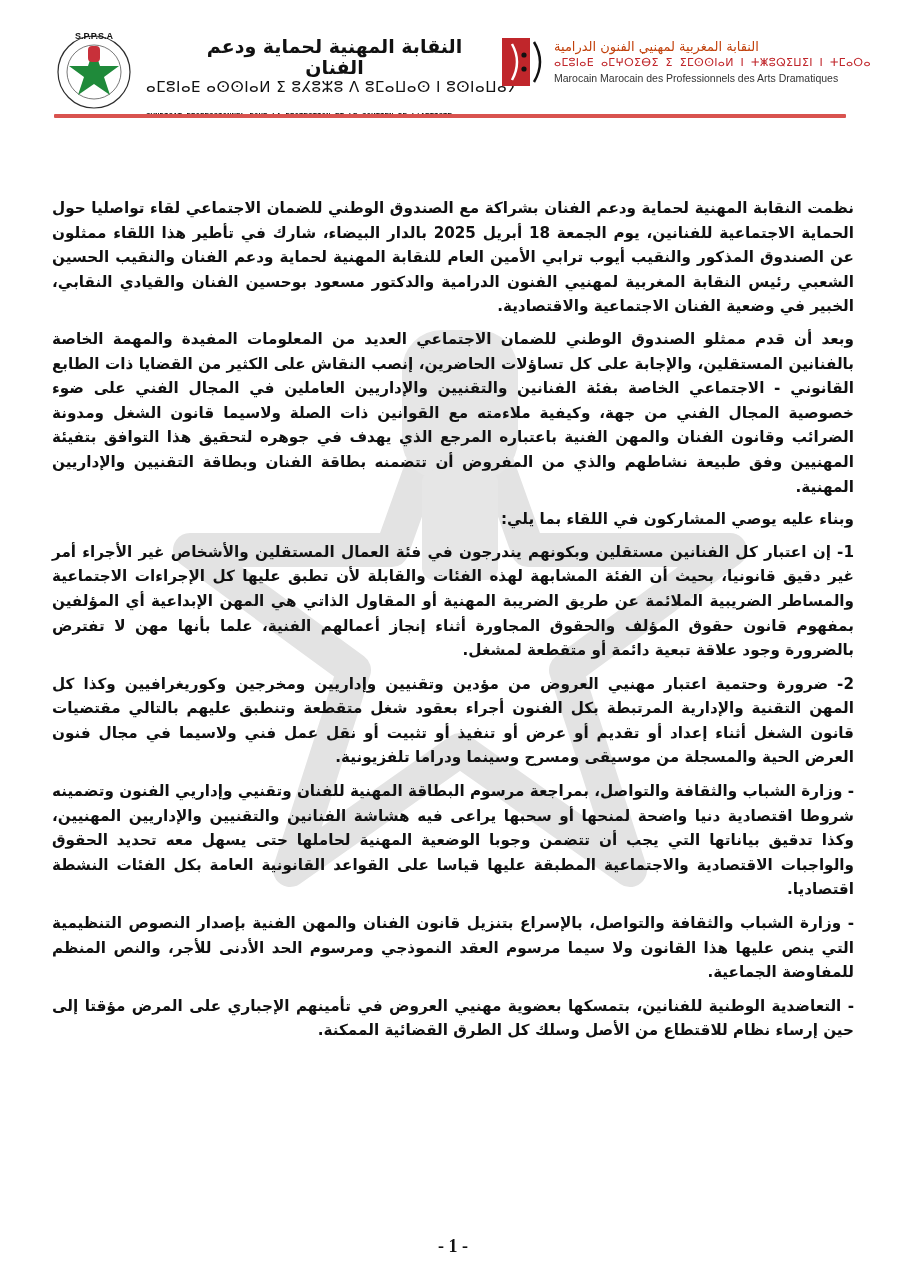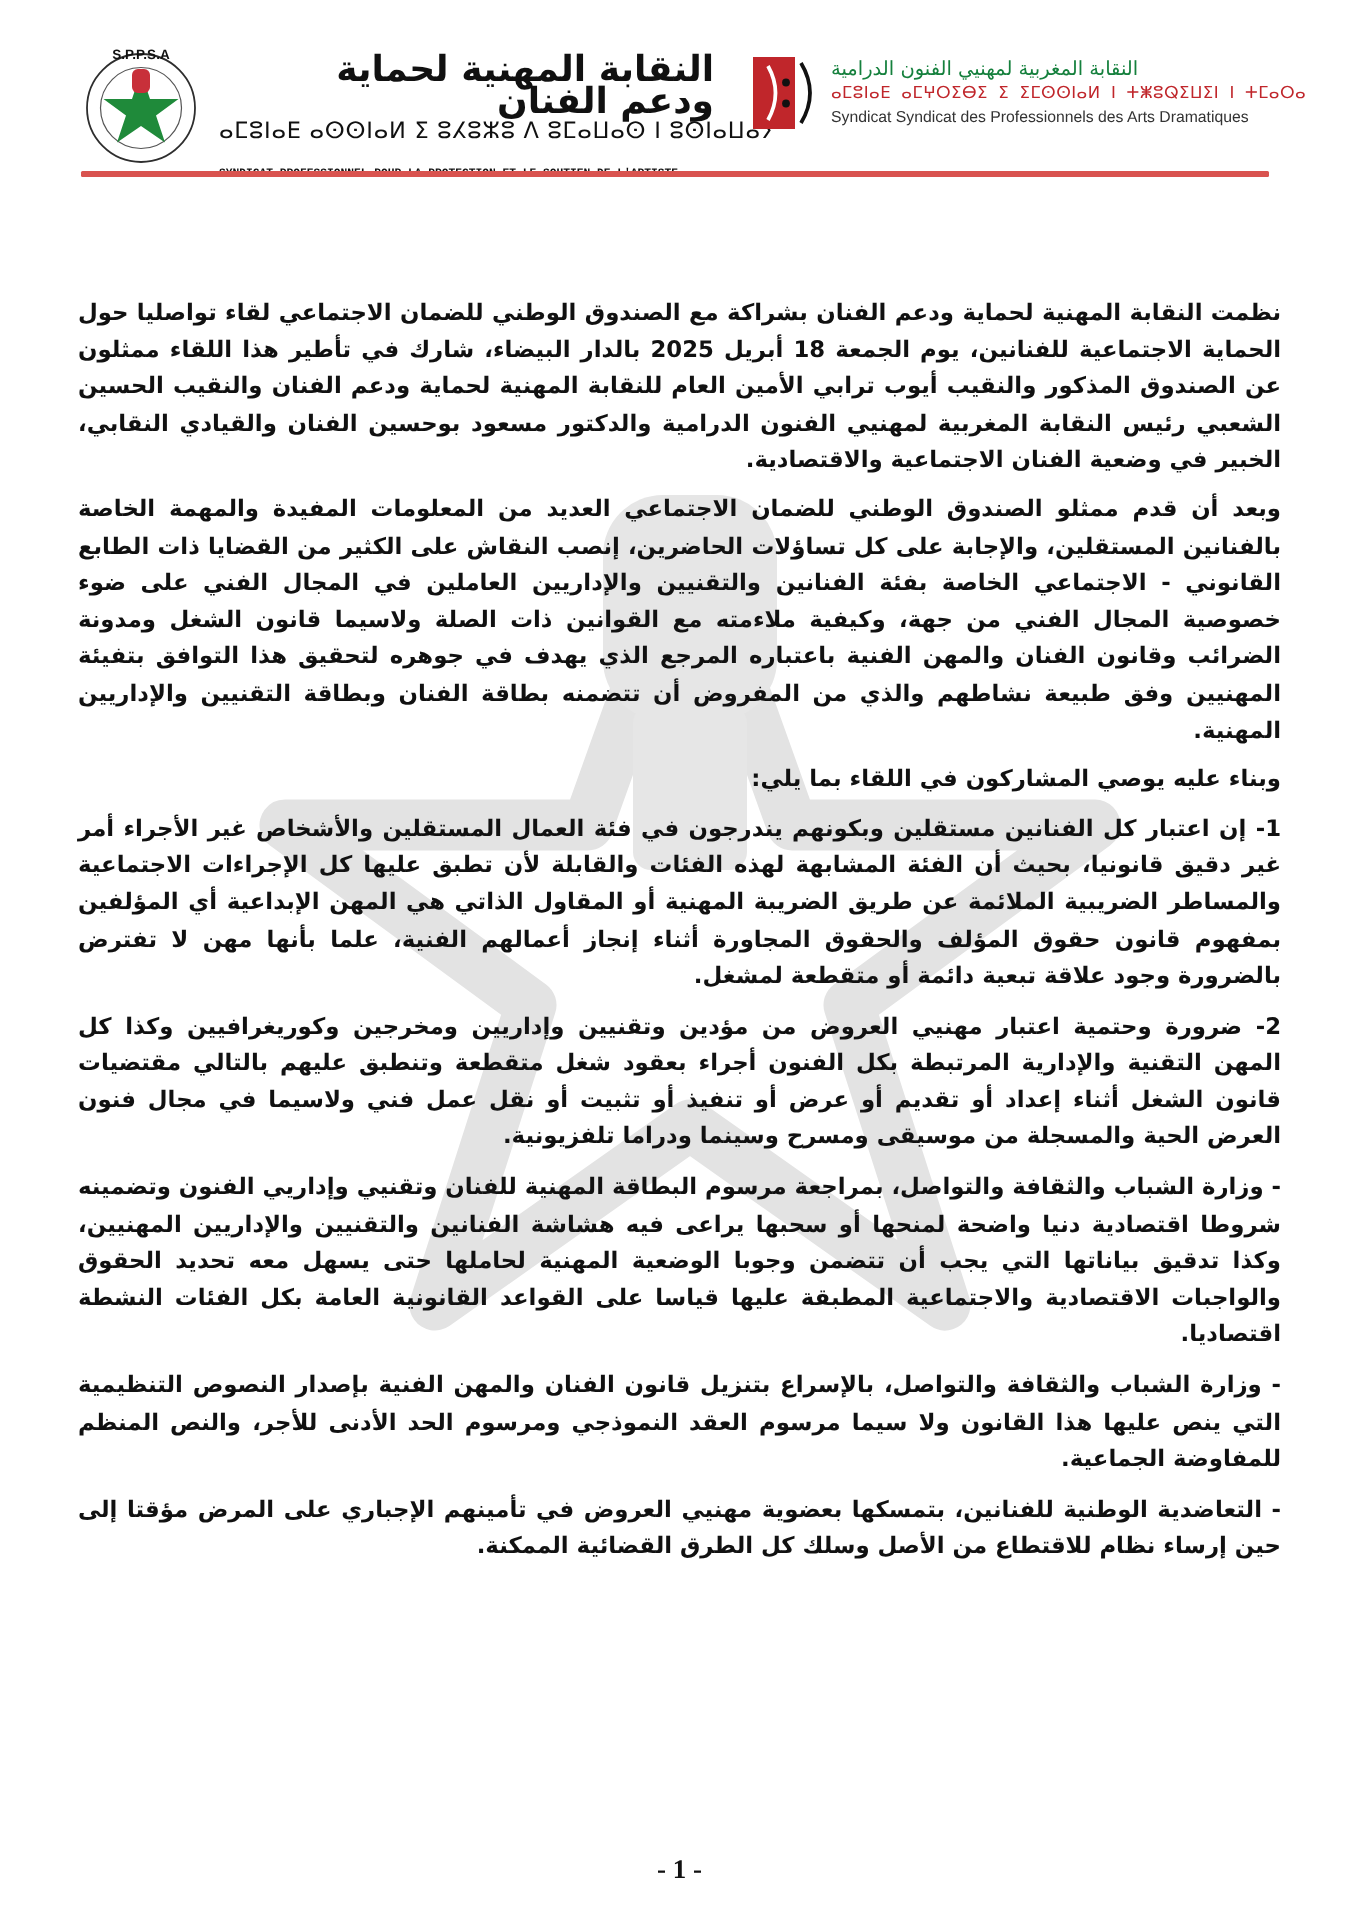--- a/index.html
+++ b/index.html
@@ -6,27 +6,27 @@
   body { width: 906px; height: 1280px; position: relative; overflow: hidden; font-family: "DejaVu Sans", sans-serif; color: #1a1a1a; }
   .page { position: absolute; left: 0; top: 0; width: 906px; height: 960px; background: #fff; }
 
   
   .watermark { position: absolute; left: 140px; top: 300px; width: 640px; height: 640px; z-index: 0; }
 
   
   .header { position: absolute; left: 0; top: 0; width: 906px; height: 120px; z-index: 2; }
   .logo-left { position: absolute; left: 54px; top: 30px; width: 80px; height: 80px; }
   .left-org { position: absolute; left: 146px; top: 36px; width: 330px; text-align: left; }
-  .left-org .ar { direction: rtl; text-align: right; font-family: "DejaVu Sans", sans-serif; font-size: 24px; line-height: 21px; color: #111; font-weight: bold; unicode-bidi: plaintext; margin-left: 47px; }
+  .left-org .ar { direction: rtl; text-align: center; font-family: "DejaVu Sans", sans-serif; font-size: 19px; line-height: 21px; color: #111; font-weight: bold; unicode-bidi: plaintext; margin-left: 47px; }
   .left-org .tz { font-family: "DejaVu Sans", sans-serif; font-size: 15px; line-height: 18px; color: #111; letter-spacing: 0.5px; white-space: nowrap; }
   .left-org .fr { font-family: Liberation Mono, monospace; font-size: 7.5px; font-weight: bold; color: #111; white-space: nowrap; margin-top: 16px; }
 
   .logo-right { position: absolute; left: 500px; top: 36px; width: 48px; height: 52px; }
   .right-org { position: absolute; left: 554px; top: 38px; width: 300px; }
-  .right-org .ar { direction: rtl; text-align: left; font-family: "DejaVu Sans", sans-serif; font-size: 13px; line-height: 17px; color: #15803d; unicode-bidi: plaintext; }
+  .right-org .ar { direction: rtl; text-align: left; font-family: "DejaVu Sans", sans-serif; font-size: 13px; line-height: 17px; color: #c2410c; unicode-bidi: plaintext; }
   .right-org .tz { font-family: Liberation Mono, monospace; font-size: 11px; line-height: 16px; color: #c0262b; white-space: nowrap; letter-spacing: 0.3px; }
   .right-org .fr { font-family: "Liberation Sans", sans-serif; font-size: 10.5px; color: #333; white-space: nowrap; line-height: 14px; }
 
   .divider { position: absolute; left: 54px; top: 114px; width: 792px; height: 4px; background: #d9534f; border-radius: 1px; }
 
   
   .title { position: absolute; left: 0; top: 138px; width: 906px; text-align: center; direction: rtl; font-family: "DejaVu Sans", sans-serif; font-weight: bold; font-size: 30px; color: #d0232a; z-index: 2; }
 
   
   .content { position: absolute; left: 52px; top: 196px; width: 802px; direction: rtl; text-align: justify; z-index: 2; font-family: "DejaVu Sans", sans-serif; font-weight: bold; font-size: 15.2px; line-height: 24.6px; color: #111; }
@@ -67,21 +67,21 @@
     <svg class="logo-right" viewBox="0 0 48 52">
       <rect x="2" y="2" width="28" height="48" fill="#c0262b"></rect>
       <path d="M12,8 Q22,26 12,44" fill="none" stroke="#fff" stroke-width="2.5"></path>
       <circle cx="24" cy="19" r="2.6" fill="#111"></circle>
       <circle cx="24" cy="33" r="2.6" fill="#111"></circle>
       <path d="M34,6 Q46,26 34,46" fill="none" stroke="#111" stroke-width="2.5"></path>
     </svg>
     <div class="right-org">
       <div class="ar">النقابة المغربية لمهنيي الفنون الدرامية</div>
       <div class="tz">ⴰⵎⵓⵏⴰⴹ ⴰⵎⵖⵔⵉⴱⵉ ⵉ ⵉⵎⵙⵙⵏⴰⵍ ⵏ ⵜⵥⵓⵕⵉⵡⵉⵏ ⵏ ⵜⵎⴰⵔⴰ</div>
-      <div class="fr">Syndicat Syndicat des Professionnels des Arts Dramatiques</div>
+      <div class="fr">Marocain Marocain des Professionnels des Arts Dramatiques</div>
     </div>
 
     <div class="divider"></div>
   </div>
 
 
   <div class="content">
     <p>نظمت النقابة المهنية لحماية ودعم الفنان بشراكة مع الصندوق الوطني للضمان الاجتماعي لقاء تواصليا حول الحماية الاجتماعية للفنانين، يوم الجمعة 18 أبريل 2025 بالدار البيضاء، شارك في تأطير هذا اللقاء ممثلون عن الصندوق المذكور والنقيب أيوب ترابي الأمين العام للنقابة المهنية لحماية ودعم الفنان والنقيب الحسين الشعبي رئيس النقابة المغربية لمهنيي الفنون الدرامية والدكتور مسعود بوحسين الفنان والقيادي النقابي، الخبير في وضعية الفنان الاجتماعية والاقتصادية.</p>
     <p>وبعد أن قدم ممثلو الصندوق الوطني للضمان الاجتماعي العديد من المعلومات المفيدة والمهمة الخاصة بالفنانين المستقلين، والإجابة على كل تساؤلات الحاضرين، إنصب النقاش على الكثير من القضايا ذات الطابع القانوني - الاجتماعي الخاصة بفئة الفنانين والتقنيين والإداريين العاملين في المجال الفني على ضوء خصوصية المجال الفني من جهة، وكيفية ملاءمته مع القوانين ذات الصلة ولاسيما قانون الشغل ومدونة الضرائب وقانون الفنان والمهن الفنية باعتباره المرجع الذي يهدف في جوهره لتحقيق هذا التوافق بتفيئة المهنيين وفق طبيعة نشاطهم والذي من المفروض أن تتضمنه بطاقة الفنان وبطاقة التقنيين والإداريين المهنية.</p>
     <p>وبناء عليه يوصي المشاركون في اللقاء بما يلي:</p>

